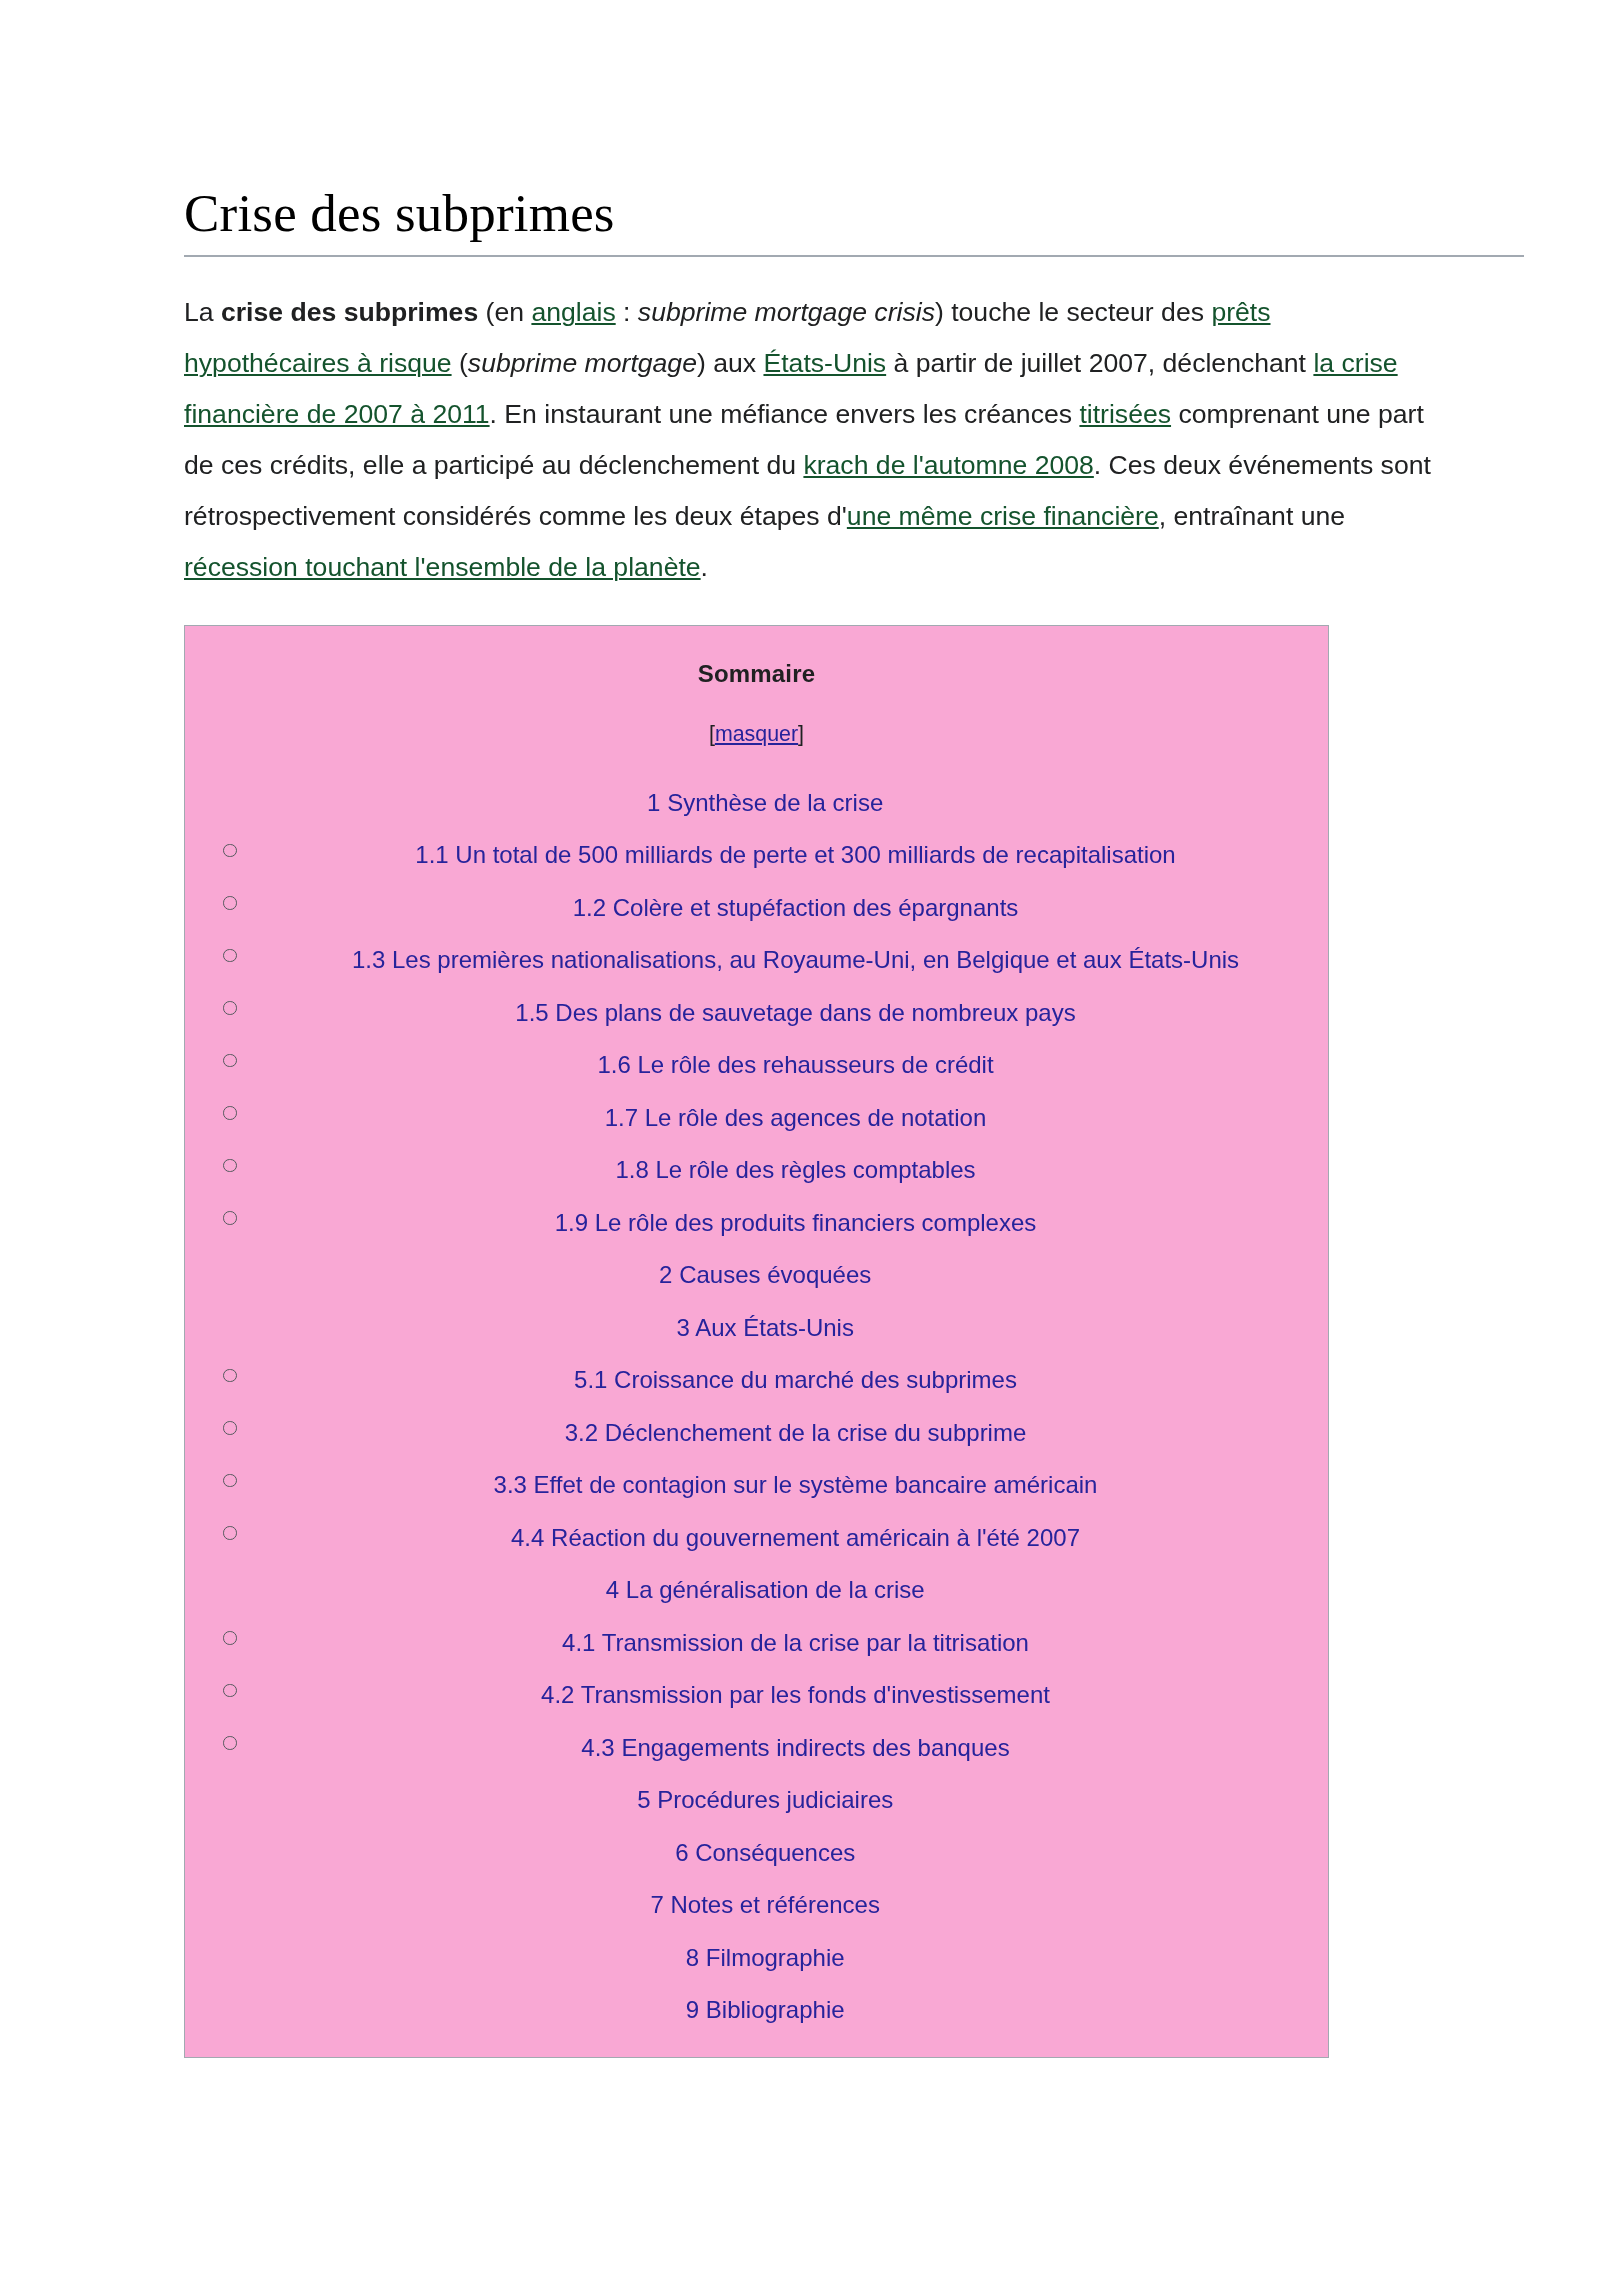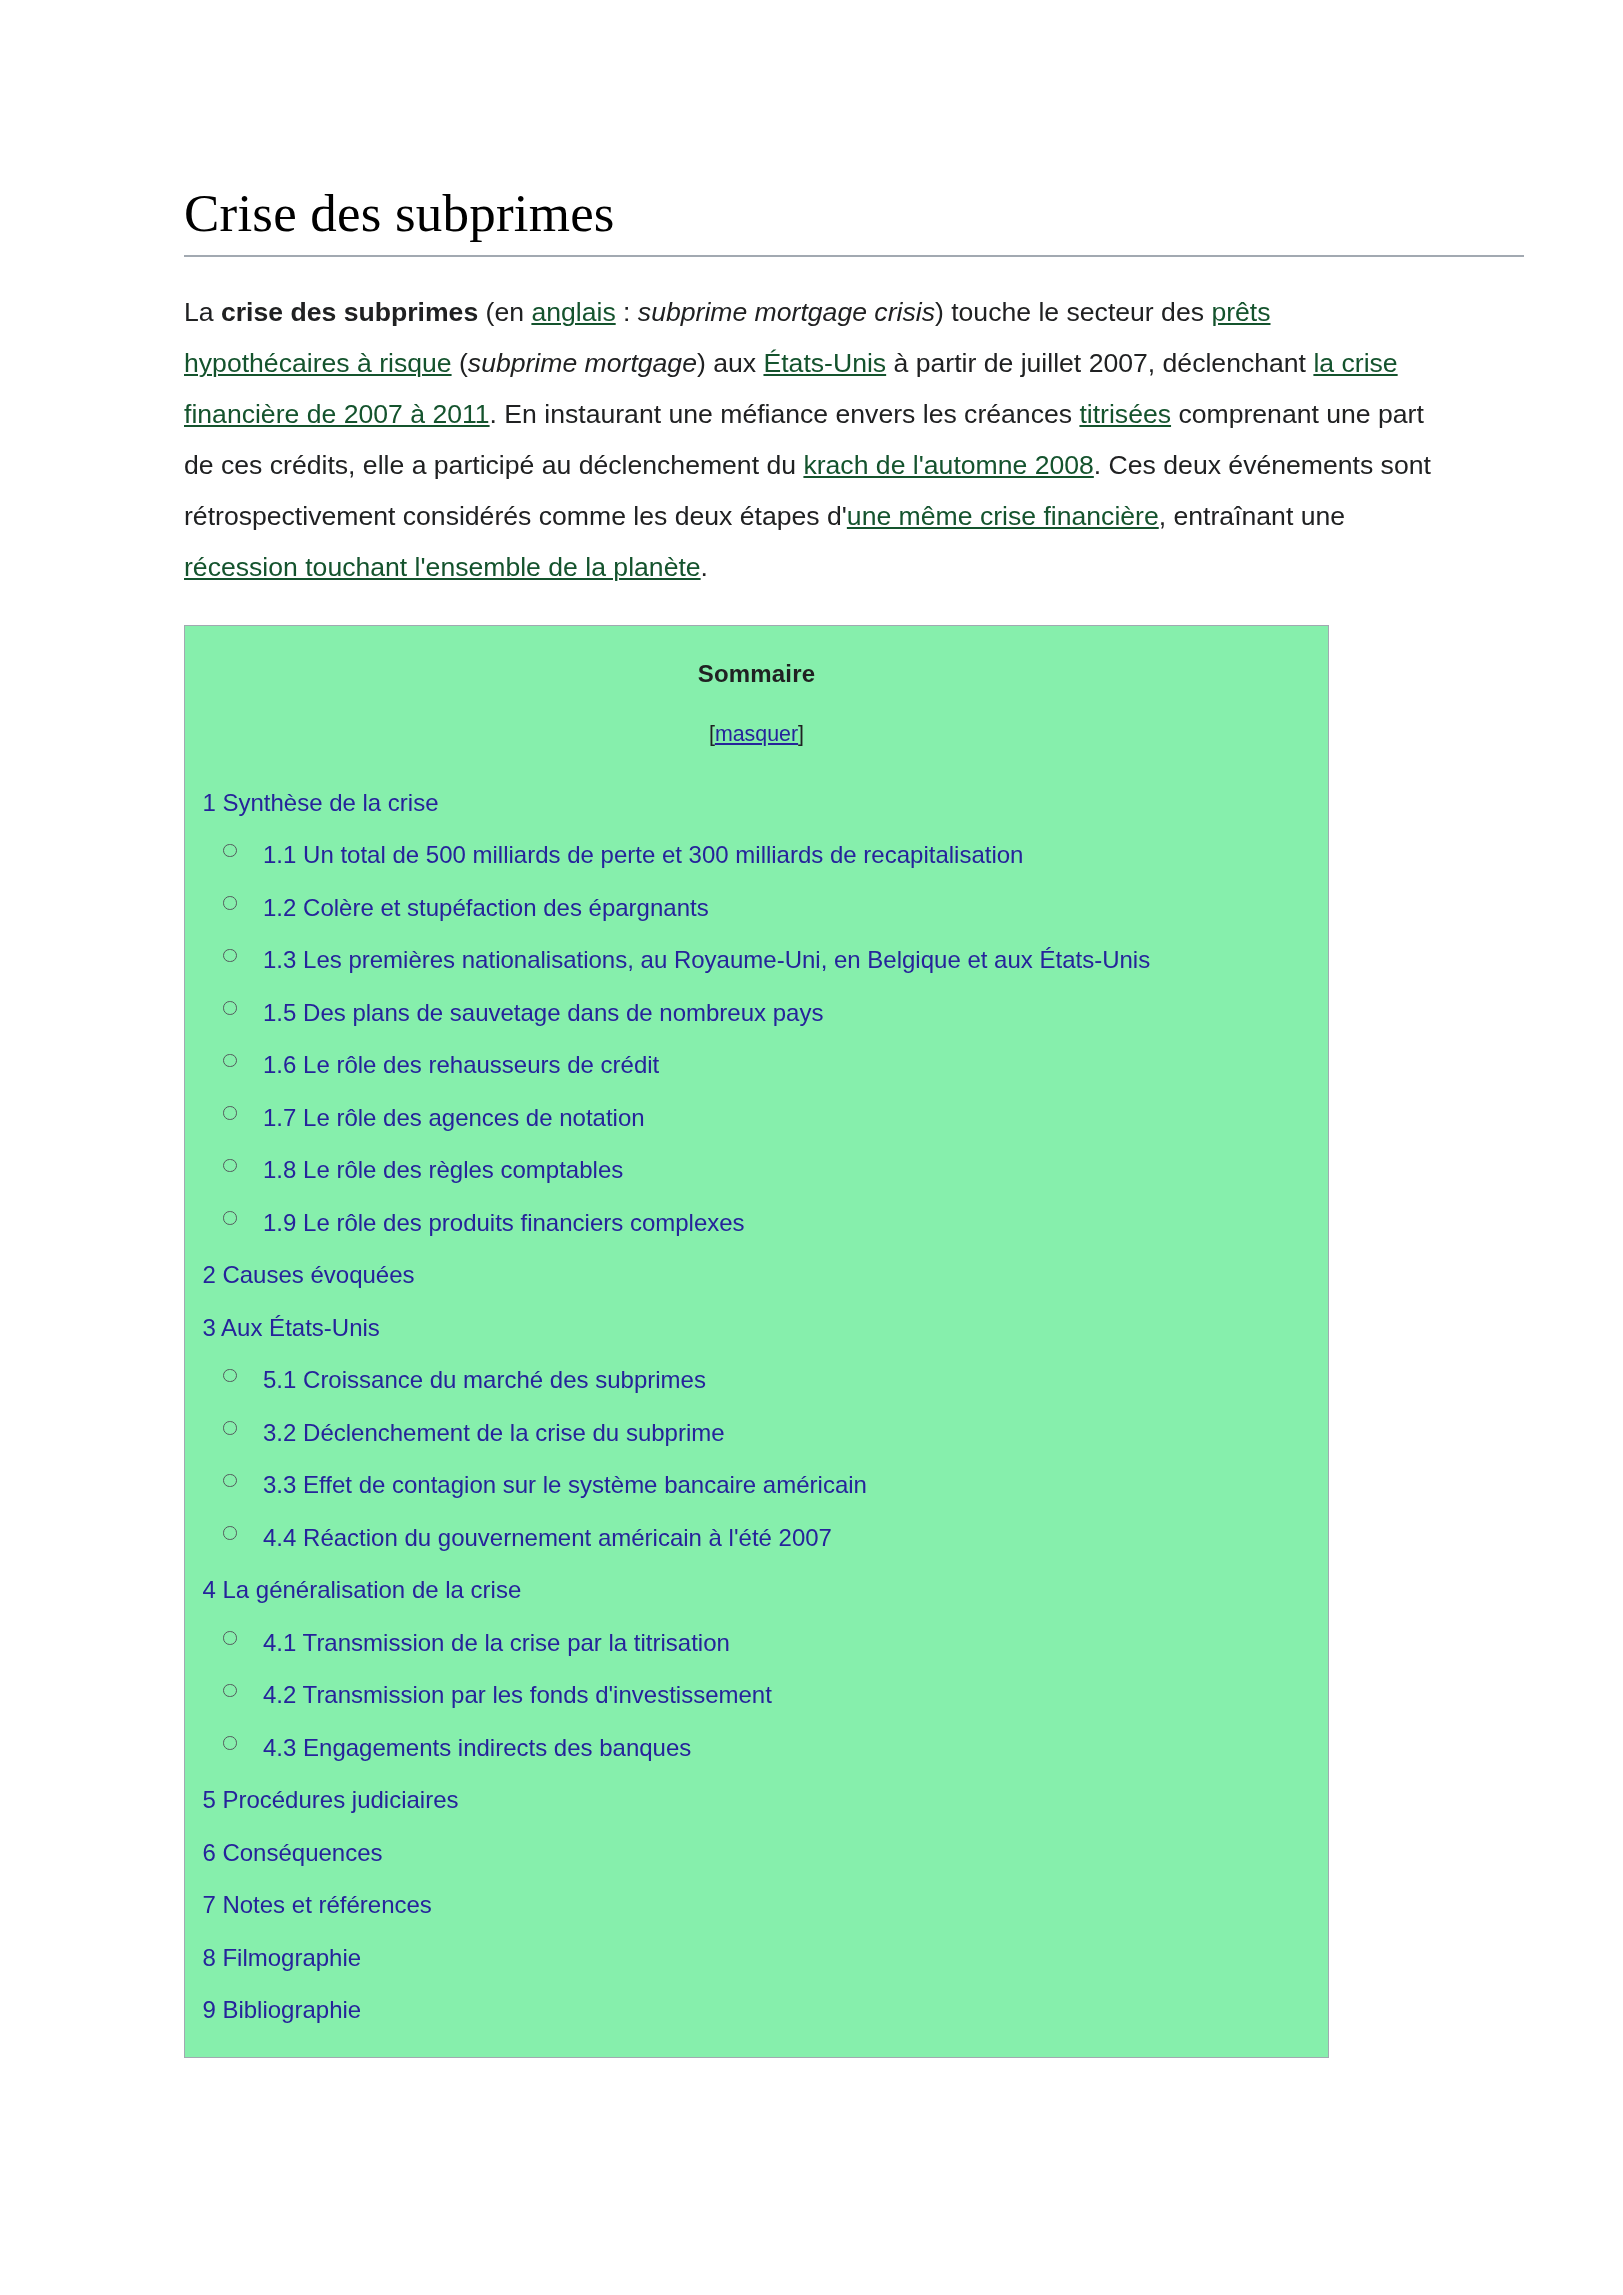--- a/index.html
+++ b/index.html
@@ -67,21 +67,21 @@
     text-underline-offset: 2.4px;
   }
 
   
   .toc {
     position: relative;
     box-sizing: border-box;
     width: 1145px;
     margin: 0;
     border: 1.6px solid #a2a9b1;
-    background: #86efac;
+    background: #f9a8d4;
     padding: 28.5px 0 35px 0;
   }
   .toc-title {
     text-align: center;
     font-size: 24px;
     font-weight: bold;
     color: #202122;
     padding: 4.8px 0 0 0;
     letter-spacing: 0.2px;
   }
@@ -95,20 +95,21 @@
     color: #26239b;
     text-decoration: underline;
     text-decoration-thickness: 1.6px;
     text-underline-offset: 2.4px;
   }
 
   .toc-list {
     margin: 44px 0 0 0;
     padding: 0;
     list-style: none;
+    text-align: center;
   }
   .toc-l1 {
     font-size: 24px;
     line-height: 1;
     padding: 0 0 0 17.4px;
     margin: 0 0 28.5px 0;
     color: #26239b;
   }
   .toc-sublist {
     margin: 0;

